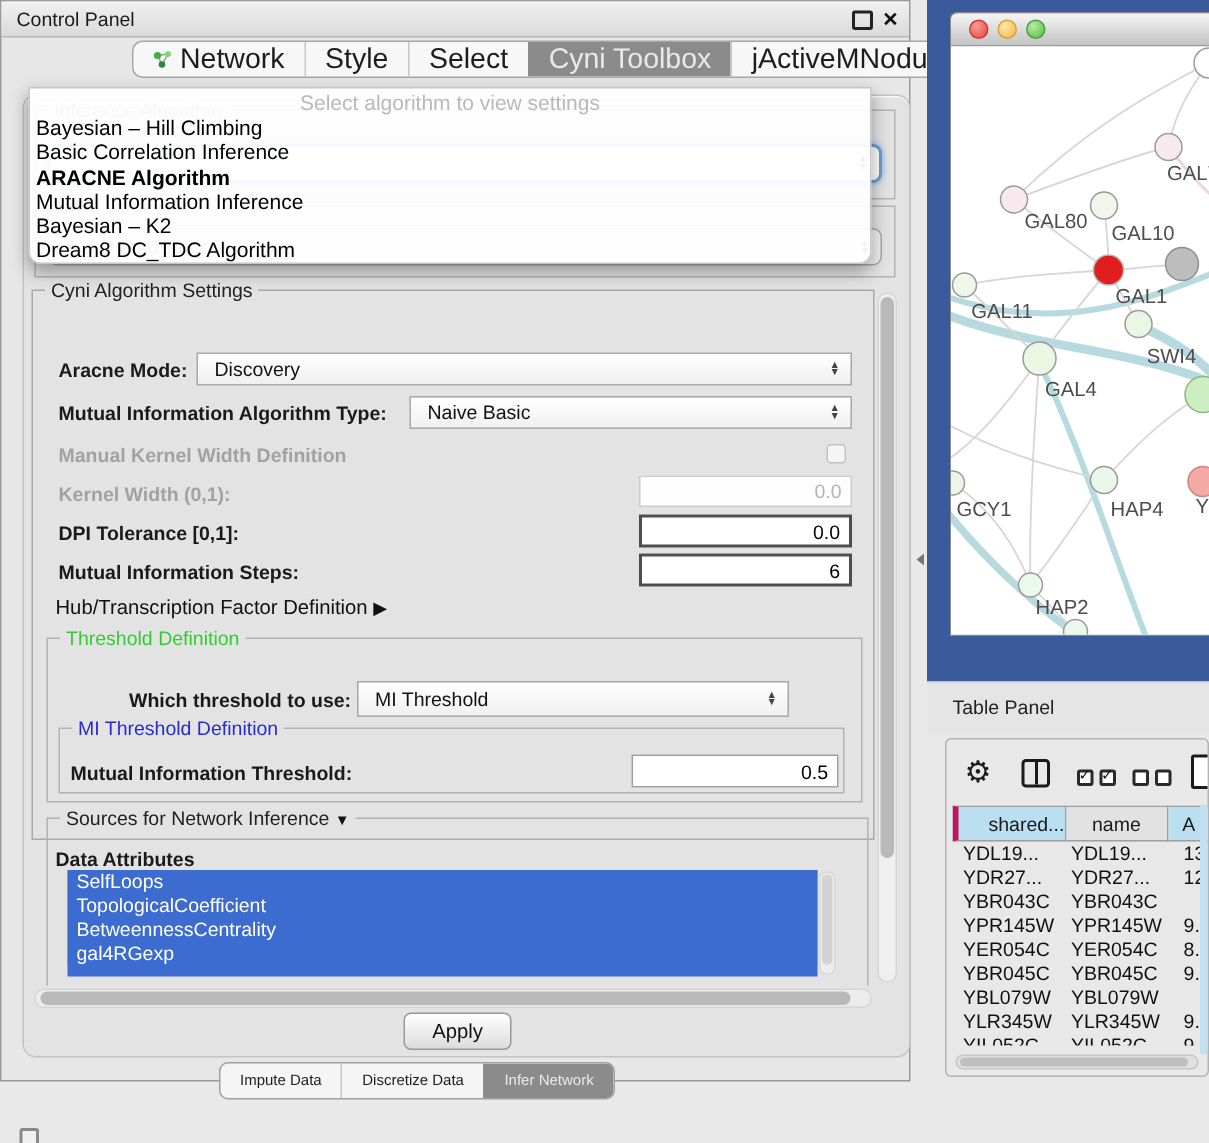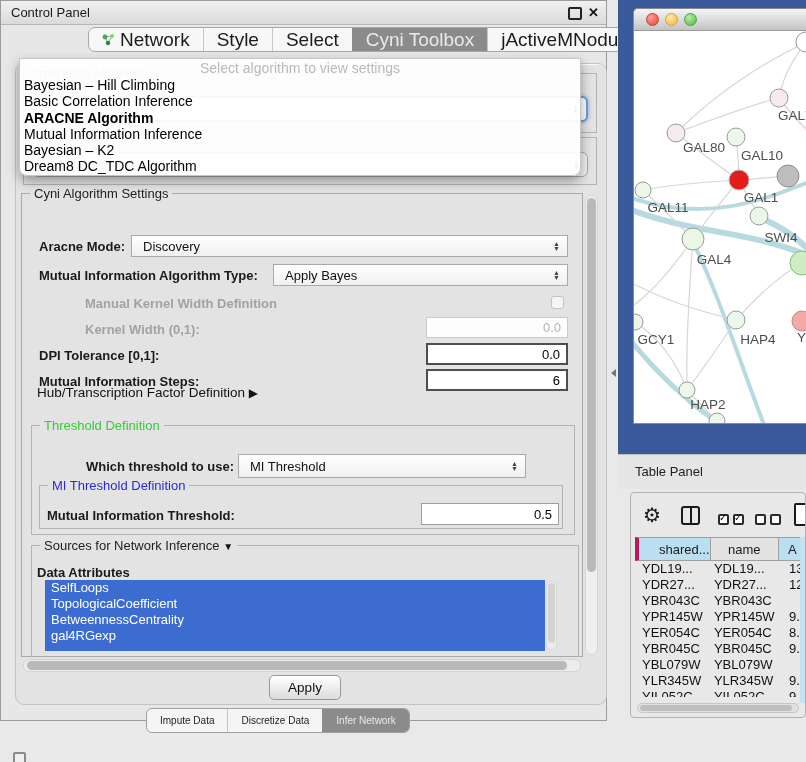--- a/index.html
+++ b/index.html
@@ -33,24 +33,24 @@
   #grp-tabledata{left:22px;top:136px;width:574px;height:48px;}
   #tabledata-combo{left:8px;top:14px;width:556px;height:25px;background:#f1f1f1;border:1px solid #a8a8a8;border-radius:6px;box-sizing:border-box;font-size:13px;color:#8a8a8a;line-height:23px;padding-left:12px;}
 
   
   #algo-popup{left:18px;top:57px;width:560px;height:116px;background:rgba(255,255,255,0.93);border:1px solid #c6c6c6;border-radius:0 0 8px 8px;box-shadow:0 5px 12px rgba(0,0,0,0.35);z-index:50;}
   #popup-header{text-align:center;font-size:14px;color:#b9b9b9;padding-top:1px;height:17px;}
   .popup-item{font-size:14px;color:#000;line-height:16.3px;padding-left:4px;white-space:nowrap;}
   .popup-item.sel{font-weight:bold;}
 
   
-  #settings-group{left:20px;top:192px;width:562px;height:464px;border:1px solid #a9a9a9;box-sizing:border-box;}
+  #settings-group{left:20px;top:192px;width:562px;height:367px;border:1px solid #a9a9a9;box-sizing:border-box;}
   #settings-group>.legend{background:#e3e3e3;}
   .flabel{font-size:13px;font-weight:bold;color:#1a1a1a;white-space:nowrap;}
-  .flabel.dis{color:#a2a2a2;margin-left:46px;}
+  .flabel.dis{color:#a2a2a2;}
   .plain{font-size:13.5px;color:#111;}
   .combo{background:linear-gradient(#ffffff,#f0f0f0);border:1px solid #a9a9a9;border-radius:0;box-sizing:border-box;font-size:13px;color:#111;}
   .combo .ctext{position:absolute;left:11px;top:50%;transform:translateY(-50%);}
   .spin{position:absolute;right:7px;top:50%;transform:translateY(-50%);display:flex;flex-direction:column;align-items:center;line-height:5px;font-size:7px;color:#444;}
   .field{background:#fff;border:1px solid #9d9d9d;box-sizing:border-box;font-size:13px;color:#000;text-align:right;padding:0 6px;display:flex;align-items:center;justify-content:flex-end;}
   .field.strong{border:2px solid #4e4e4e;}
   .field.dis{background:#fdfdfd;border:1px solid #cbcbcb;color:#b3b3b3;}
   #alg-def-group{left:30px;top:218px;width:544px;height:176px;}
   #thresh-group{left:30px;top:424px;width:544px;height:110px;}
   #mi-thresh-group{left:38px;top:484px;width:524px;height:44px;}
@@ -185,42 +185,42 @@
     <div class="abs flabel" style="left:38px;top:238px;">Aracne Mode:</div>
     <div class="abs combo" style="left:130px;top:234px;width:437px;height:22px;">
       <span class="ctext">Discovery</span>
       <span class="spin">
           <span>▲</span>
           <span>▼</span>
         </span>
     </div>
     <div class="abs flabel" style="left:38px;top:267px;">Mutual Information Algorithm Type:</div>
     <div class="abs combo" style="left:272px;top:263px;width:295px;height:22px;">
-      <span class="ctext">Apply Bayes</span>
+      <span class="ctext">Naive Basic</span>
       <span class="spin">
           <span>▲</span>
           <span>▼</span>
         </span>
     </div>
     <div class="abs flabel dis" style="left:38px;top:295px;">Manual Kernel Width Definition</div>
     <div class="abs checkbox" style="left:550px;top:295px;"></div>
     <div class="abs flabel dis" style="left:38px;top:321px;">Kernel Width (0,1):</div>
     <div class="abs field dis" style="left:425px;top:316px;width:142px;height:21px;">
         <span>0.0</span>
       </div>
     <div class="abs flabel" style="left:38px;top:347px;">DPI Tolerance [0,1]:</div>
     <div class="abs field strong" style="left:425px;top:342px;width:142px;height:22px;">
         <span>0.0</span>
       </div>
     <div class="abs flabel" style="left:38px;top:373px;">Mutual Information Steps:</div>
     <div class="abs field strong" style="left:425px;top:368px;width:142px;height:22px;">
         <span>6</span>
       </div>
 
-    <div class="abs plain" style="left:36px;top:384px;text-align:center;">
+    <div class="abs plain" style="left:36px;top:396px;text-align:center;">
       <span>Hub/Transcription Factor Definition</span>
       <span class="tri" style="font-size:12px;"> ▶</span>
     </div>
 
     <div class="abs group" id="thresh-group">
       <span class="legend green">Threshold Definition</span>
     </div>
     <div class="abs flabel" style="left:85px;top:458px;">Which threshold to use:</div>
     <div class="abs combo" style="left:237px;top:453px;width:288px;height:24px;">
       <span class="ctext">MI Threshold</span>

